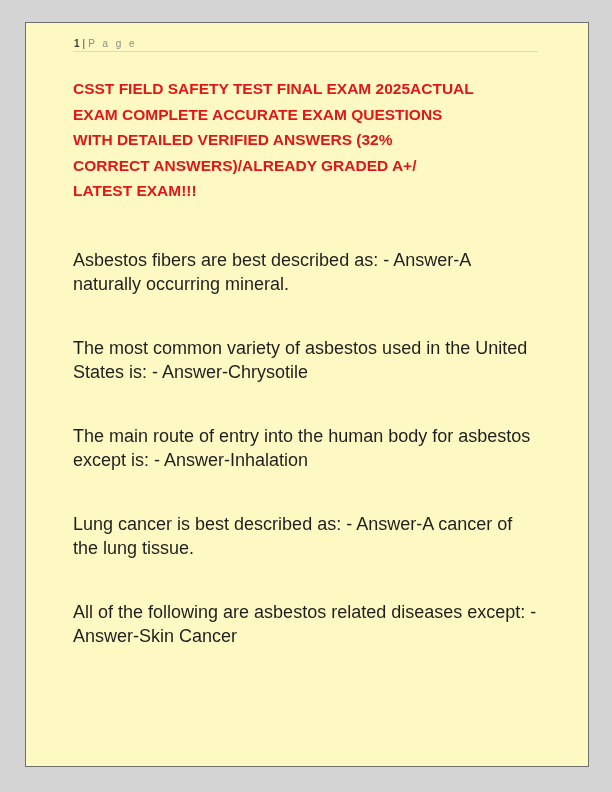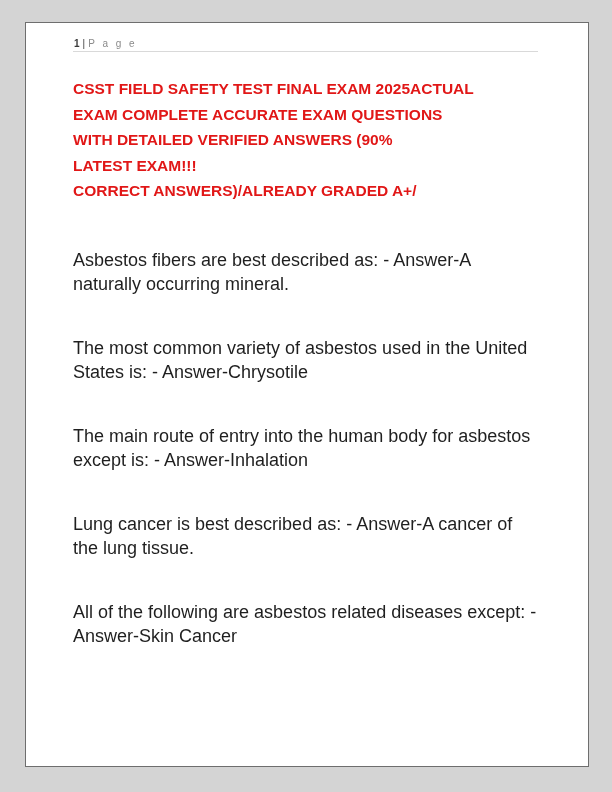--- a/index.html
+++ b/index.html
@@ -17,21 +17,21 @@
     position: relative;
     width: 612px;
     height: 792px;
   }
   .page {
     position: absolute;
     left: 25px;
     top: 22px;
     width: 564px;
     height: 745px;
-    background: #ffffff;
+    background: #fef9c3;
     border: 1px solid #6e6e6e;
     box-sizing: border-box;
     padding: 14px 50px 0 47px;
   }
   .header {
     font-size: 10px;
     color: #7f7f7f;
     letter-spacing: 0;
     padding-left: 1px;
     height: 14px;
@@ -78,23 +78,23 @@
   <div class="page">
 
     <div class="header">
       <span class="pnum">1</span><span class="psep">|</span><span class="plabel">P a g e</span>
     </div>
     <div class="divider"></div>
 
     <div class="title" style="color: rgb(225, 23, 23);">
       <div class="title-line">CSST FIELD SAFETY TEST FINAL EXAM 2025ACTUAL</div>
       <div class="title-line">EXAM COMPLETE ACCURATE EXAM QUESTIONS</div>
-      <div class="title-line">WITH DETAILED VERIFIED ANSWERS (90%</div>
+      <div class="title-line">WITH DETAILED VERIFIED ANSWERS (32%</div>
+      <div class="title-line">CORRECT ANSWERS)/ALREADY GRADED A+/</div>
       <div class="title-line">LATEST EXAM!!!</div>
-      <div class="title-line">CORRECT ANSWERS)/ALREADY GRADED A+/</div>
     </div>
 
     <div class="body-text">
       <p class="para">Asbestos fibers are best described as: - Answer-A naturally occurring mineral.</p>
       <p class="para">The most common variety of asbestos used in the United States is: - Answer-Chrysotile</p>
       <p class="para">The main route of entry into the human body for asbestos except is: - Answer-Inhalation</p>
       <p class="para">Lung cancer is best described as: - Answer-A cancer of the lung tissue.</p>
       <p class="para">All of the following are asbestos related diseases except: - Answer-Skin Cancer</p>
     </div>
 

